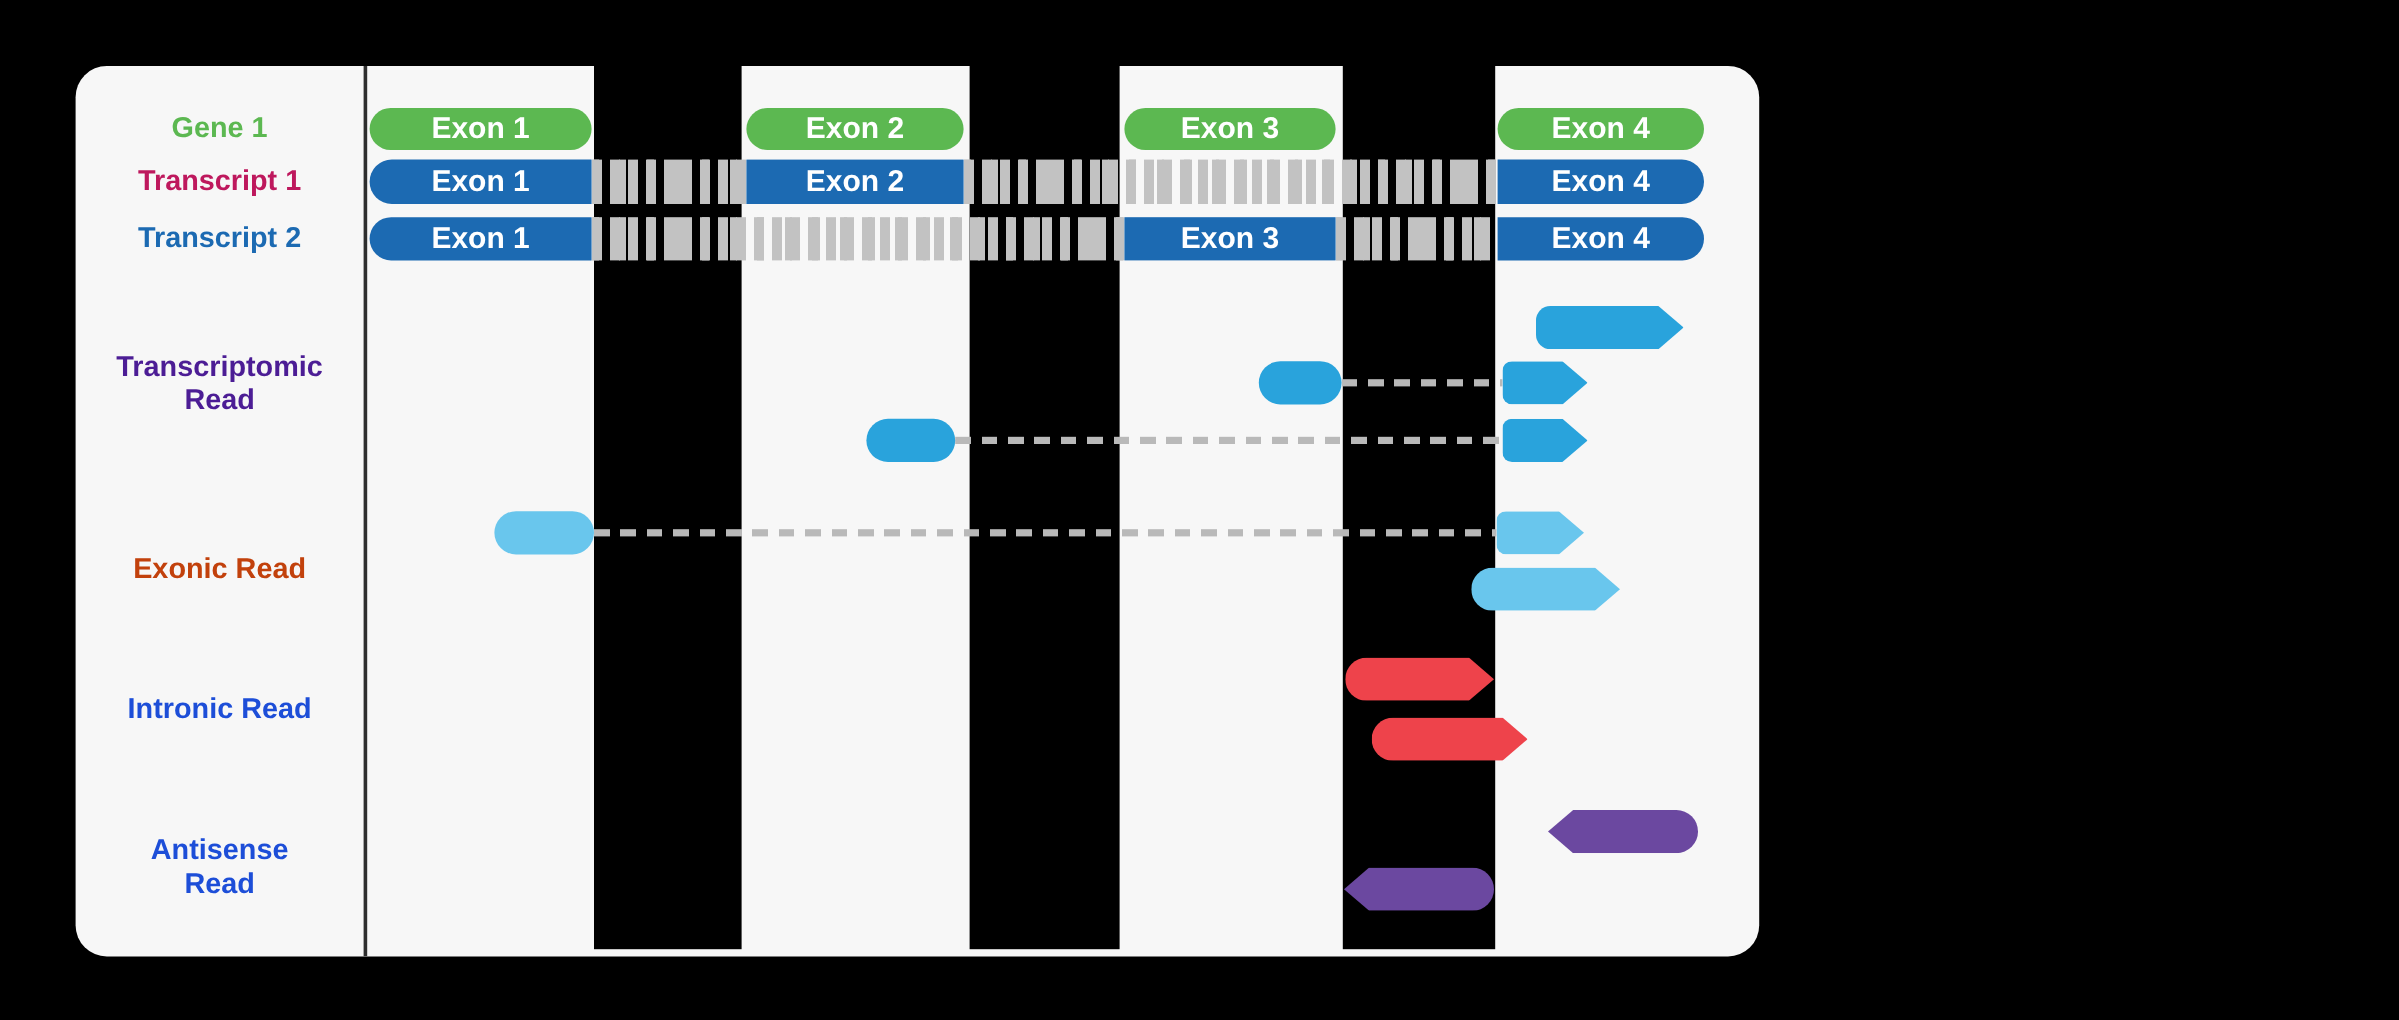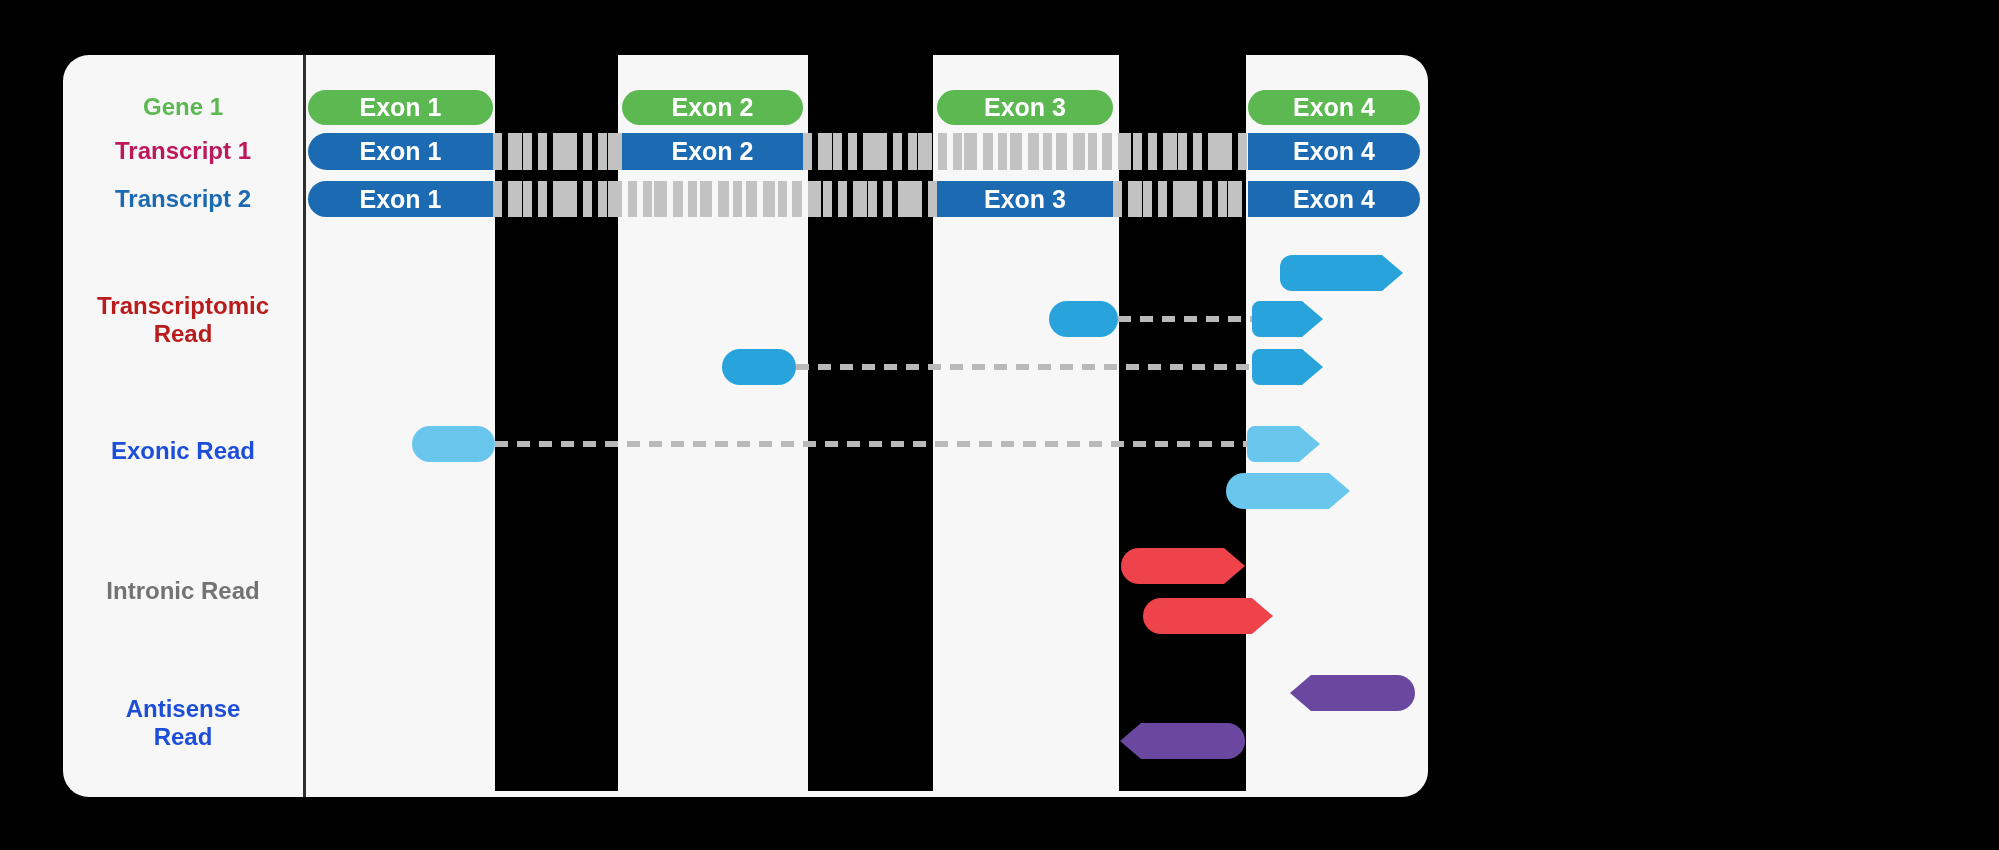--- a/index.html
+++ b/index.html
@@ -18,32 +18,32 @@
       repeating-linear-gradient(90deg,#c2c2c2 0 9px,transparent 9px 15px),
       repeating-linear-gradient(90deg,#c2c2c2 0 6px,transparent 6px 23px);}
   .read{position:absolute;}
   .dash{position:absolute;height:6px;
         background-image:repeating-linear-gradient(90deg,#b9b9b9 0 13px,transparent 13px 22px);}
 </style>
 </head>
 <body>
 
 <div id="stage">
-  <div id="panel" style="left: 63px; top: 55px; width: 1365px; height: 742px; border-radius: 26px; background: rgb(247, 247, 247);">
+  <div id="panel" style="left: 63px; top: 55px; width: 1365px; height: 742px; border-radius: 26px; background: rgb(247, 247, 247); padding-left: 38px;">
       <div class="band" style="left: 432px; width: 123px; height: 736px;"></div>
       <div class="band" style="left: 745px; width: 125px; height: 736px;"></div>
       <div class="band" style="left: 1056px; width: 127px; height: 736px;"></div>
       <div class="vline" style="left: 240px; height: 742px; background: rgb(46, 46, 46);"></div>
       <div class="row-label" style="top: 38px; color: rgb(92, 184, 81);">Gene 1</div>
       <div class="row-label" style="top: 82px; color: #be185d;">Transcript 1</div>
       <div class="row-label" style="top: 130px; color: rgb(28, 106, 178);">Transcript 2</div>
-      <div class="row-label" style="top: 237px; color: #b91c1c;">Transcriptomic
+      <div class="row-label" style="top: 237px; color: #4c1d95;">Transcriptomic
 Read</div>
-      <div class="row-label" style="top: 382px; color: #1d4ed8;">Exonic Read</div>
-      <div class="row-label" style="top: 522px; color: #737373;">Intronic Read</div>
+      <div class="row-label" style="top: 406px; color: #c2410c;">Exonic Read</div>
+      <div class="row-label" style="top: 522px; color: #1d4ed8;">Intronic Read</div>
       <div class="row-label" style="top: 640px; color: #1d4ed8;">Antisense
 Read</div>
       <div class="pill" style="left: 245px; top: 35px; width: 185px; height: 35px; line-height: 35px; background: rgb(92, 184, 81);">Exon 1</div>
       <div class="pill" style="left: 559px; top: 35px; width: 181px; height: 35px; line-height: 35px; background: rgb(92, 184, 81);">Exon 2</div>
       <div class="pill" style="left: 874px; top: 35px; width: 176px; height: 35px; line-height: 35px; background: rgb(92, 184, 81);">Exon 3</div>
       <div class="pill" style="left: 1185px; top: 35px; width: 172px; height: 35px; line-height: 35px; background: rgb(92, 184, 81);">Exon 4</div>
       <div class="seg" style="left: 245px; top: 78px; width: 185px; height: 37px; line-height: 37px; background: rgb(28, 106, 178); border-radius: 19px 0px 0px 19px;">Exon 1</div>
       <div class="hatch" style="left: 430px; top: 78px; width: 129px; height: 37px;"></div>
       <div class="seg" style="left: 559px; top: 78px; width: 181px; height: 37px; line-height: 37px; background: rgb(28, 106, 178); border-radius: 0px;">Exon 2</div>
       <div class="hatch" style="left: 740px; top: 78px; width: 445px; height: 37px;"></div>

